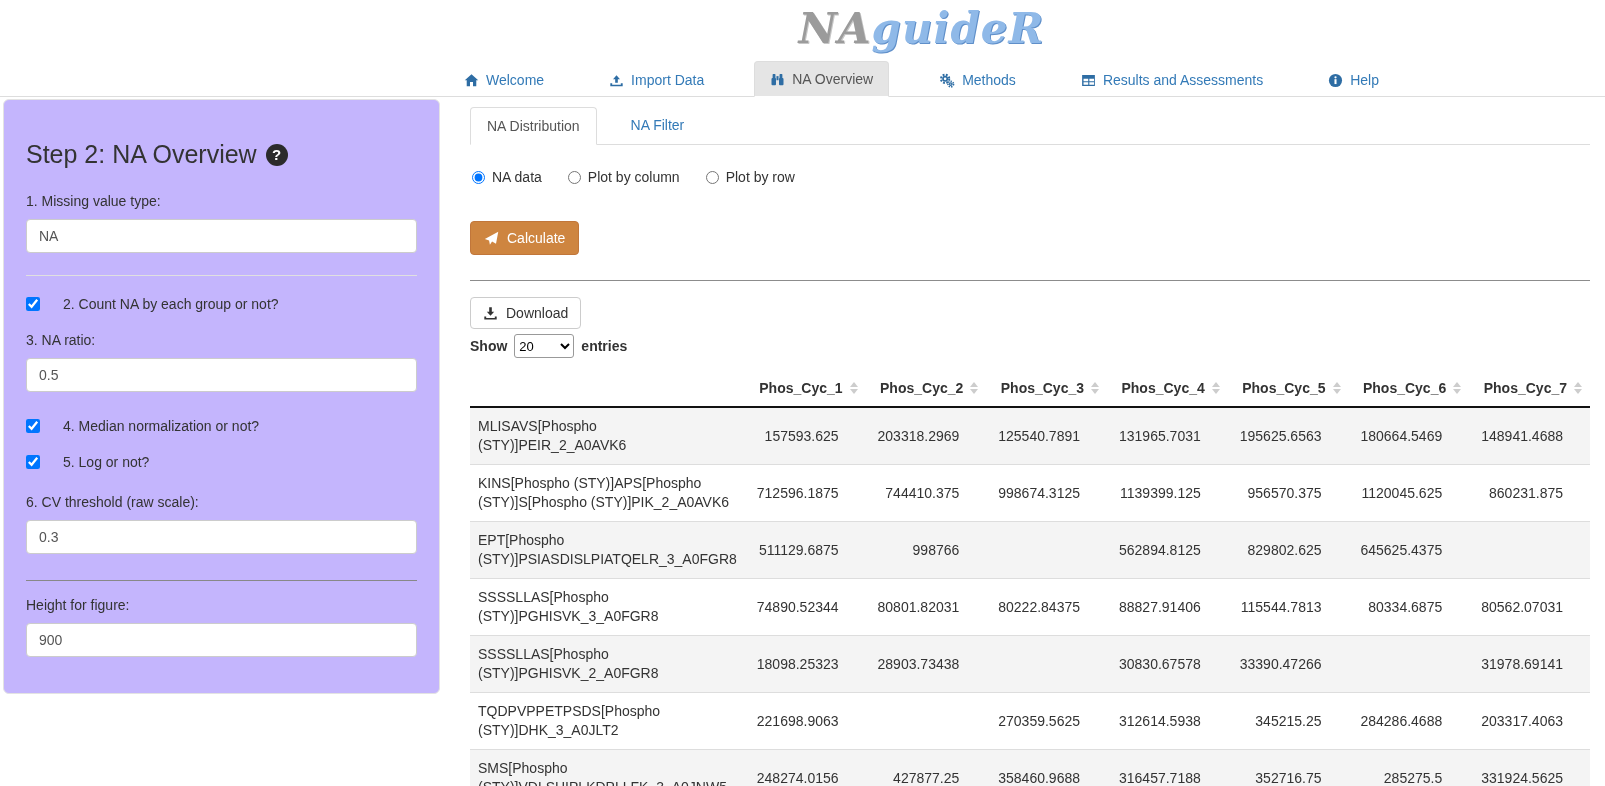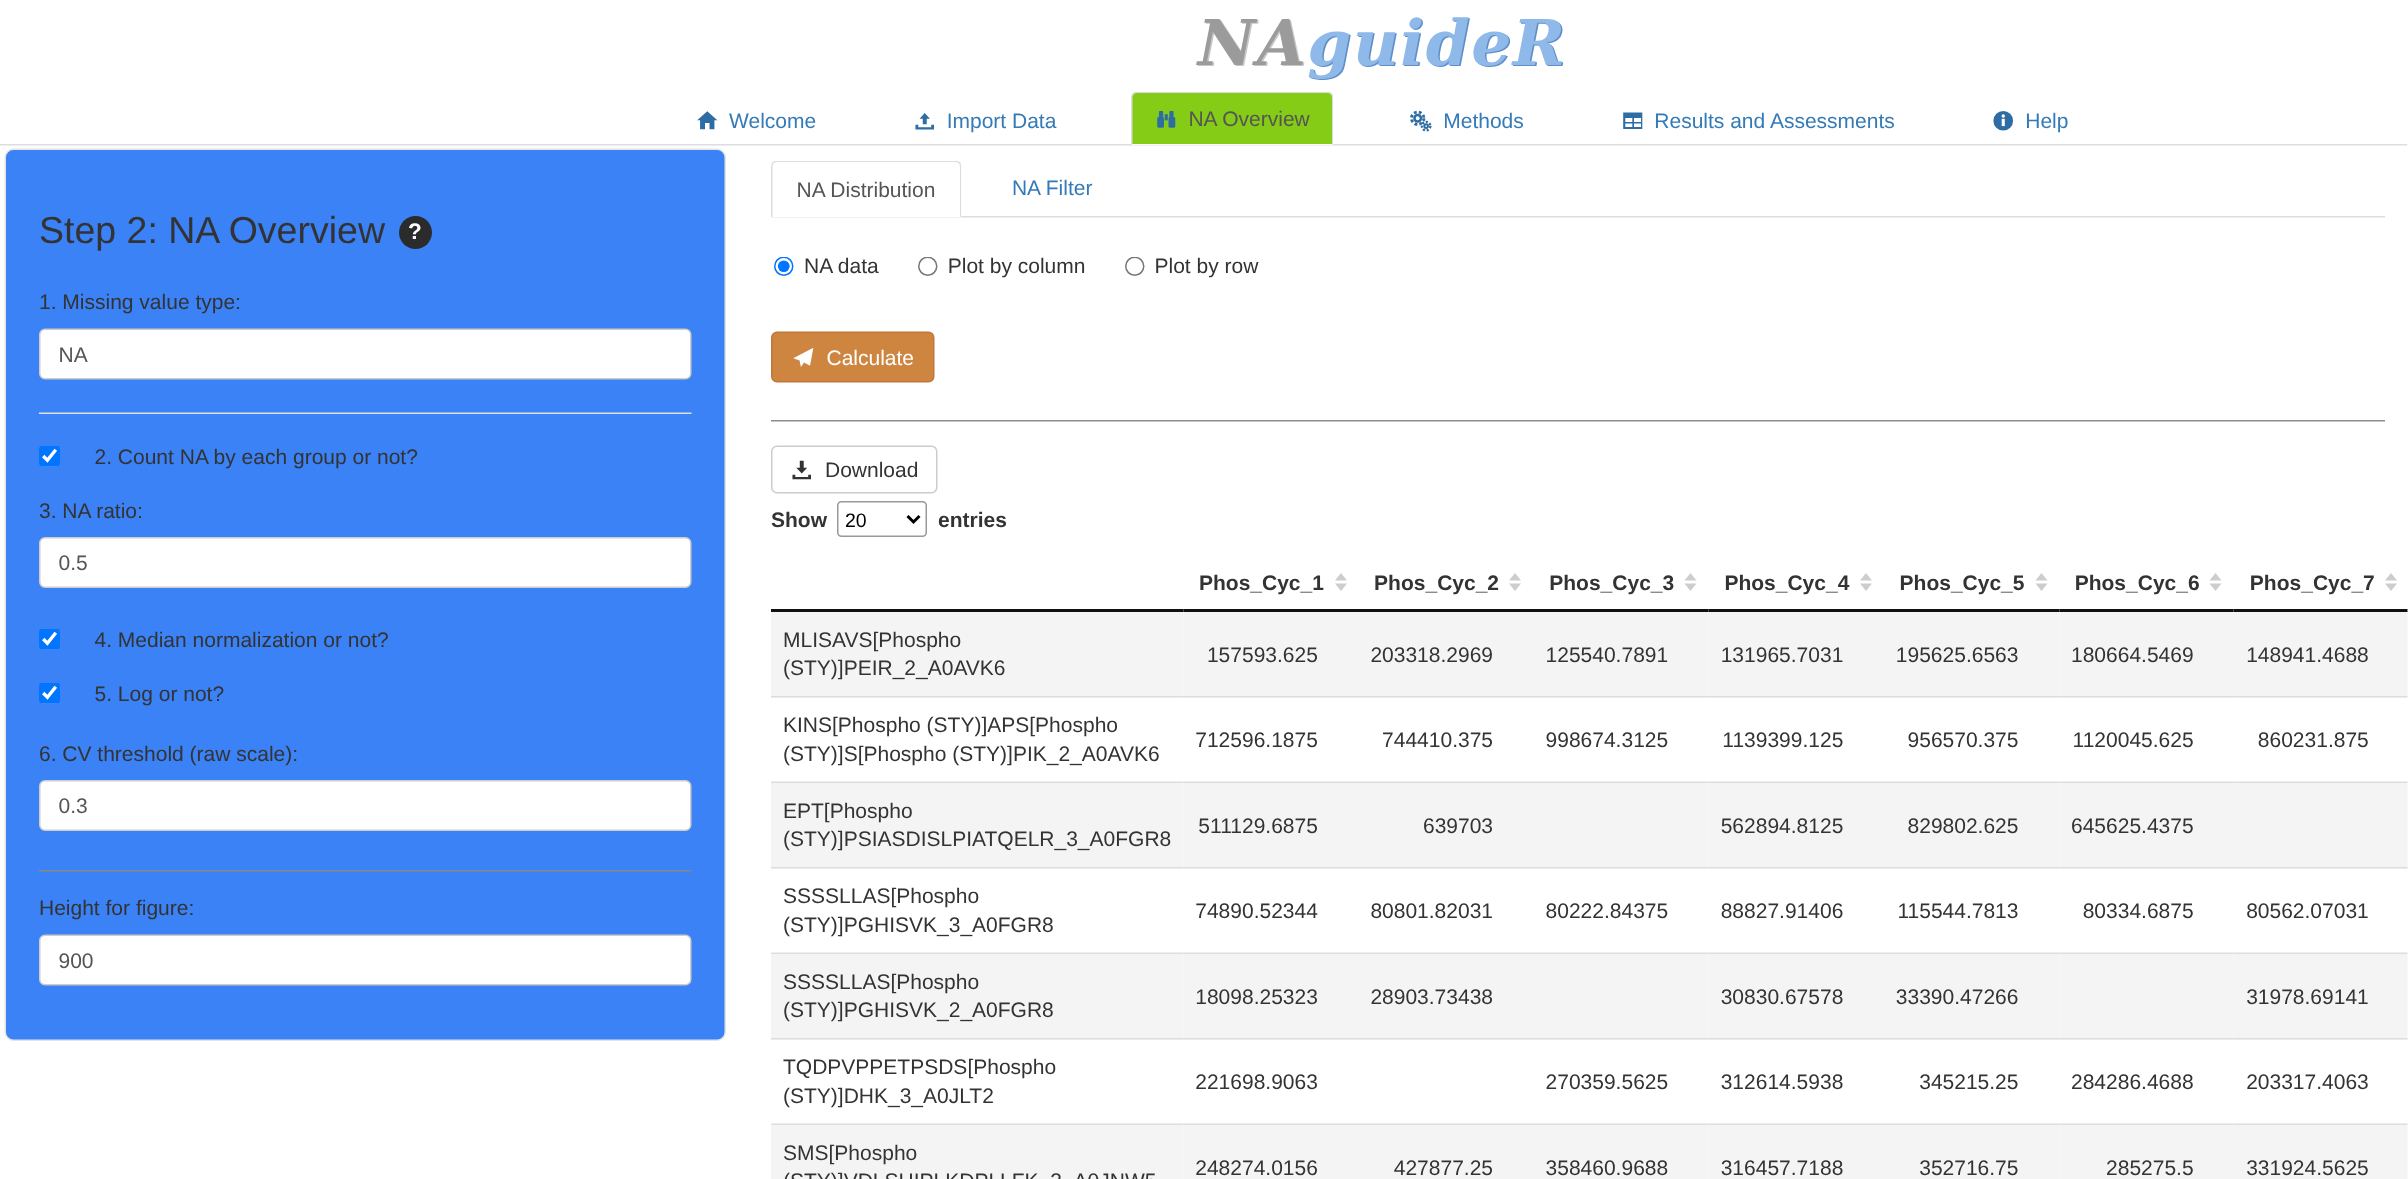--- a/index.html
+++ b/index.html
@@ -11,25 +11,25 @@
   }
   
   .header { height:60px; text-align:center; padding-left:238px; }
   .logo { display:inline-block; font-family:"DejaVu Serif", serif; font-style:italic; font-weight:bold; font-size:42px; line-height:58px; letter-spacing:1px; }
   .logo .logo-na { color:#9b9b9b; text-shadow:1px 1px 0 #c7c7c7; }
   .logo .logo-guider { color:#8fb9e8; text-shadow:1px 1px 0 #5f8fc9; }
   
   .navbar { height:37px; border-bottom:1px solid #ddd; display:flex; justify-content:center; align-items:flex-end; padding-left:238px;gap:35px; }
   .nav-item { display:flex; align-items:center; gap:7px; padding:9px 15px; color:#337ab7; cursor:pointer; margin-bottom:-1px; white-space:nowrap; }
   .nav-item .icon { color:#2e6da4; display:inline-flex; }
-  .nav-item.active { background:#84cc16; border:1px solid #ddd; border-bottom:1px solid #fff; border-radius:4px 4px 0 0; color:#555; }
+  .nav-item.active { background:#e5e5e5; border:1px solid #ddd; border-bottom:1px solid #fff; border-radius:4px 4px 0 0; color:#555; }
   .icon svg { display:block; }
   
   .page { display:flex; align-items:flex-start; padding:2px 15px 0 3px; }
-  .sidebar { width:481px; min-height:595px; background:#3b82f6; border:1px solid #e3e3e3; border-radius:6px; padding:26px 22px 24px 22px; flex:none; }
+  .sidebar { width:437px; min-height:595px; background:#c4b5fd; border:1px solid #e3e3e3; border-radius:6px; padding:26px 22px 24px 22px; flex:none; }
   .main { flex:1; padding:8px 0 0 30px; min-width:0; }
   
   .step-title { font-size:25px; font-weight:400; color:#333; margin:14px 0 24px 0; display:flex; align-items:center; gap:9px; }
   .q-circle { width:22px; height:22px; border-radius:50%; background:#2b2b2b; color:#fff; font-weight:bold; font-size:15px; display:inline-flex; align-items:center; justify-content:center; flex:none; }
   .ctl-label { display:block; margin:16px 0 10px 0; font-weight:400; color:#333; }
   .text-input { width:100%; height:34px; padding:6px 12px; border:1px solid #ccc; border-radius:4px; background:#fff; color:#555; font-size:14px; font-family:"Liberation Sans",sans-serif; }
   hr.light { border:none; border-top:1px solid #e0e0e0; margin:22px 0 6px 0; }
   hr.dark  { border:none; border-top:1px solid #888;    margin:26px 0 6px 0; }
   .check-row { display:flex; align-items:center; gap:23px; margin:20px 0; cursor:pointer; }
   .check-row input { width:14px; height:14px; margin:0; }
@@ -286,21 +286,21 @@
             <td>744410.375</td>
             <td>998674.3125</td>
             <td>1139399.125</td>
             <td>956570.375</td>
             <td>1120045.625</td>
             <td>860231.875</td>
           </tr>
           <tr>
             <td class="rowname">EPT[Phospho (STY)]PSIASDISLPIATQELR_3_A0FGR8</td>
             <td>511129.6875</td>
-            <td>639703</td>
+            <td>998766</td>
             <td></td>
             <td>562894.8125</td>
             <td>829802.625</td>
             <td>645625.4375</td>
             <td></td>
           </tr>
           <tr>
             <td class="rowname">SSSSLLAS[Phospho (STY)]PGHISVK_3_A0FGR8</td>
             <td>74890.52344</td>
             <td>80801.82031</td>

